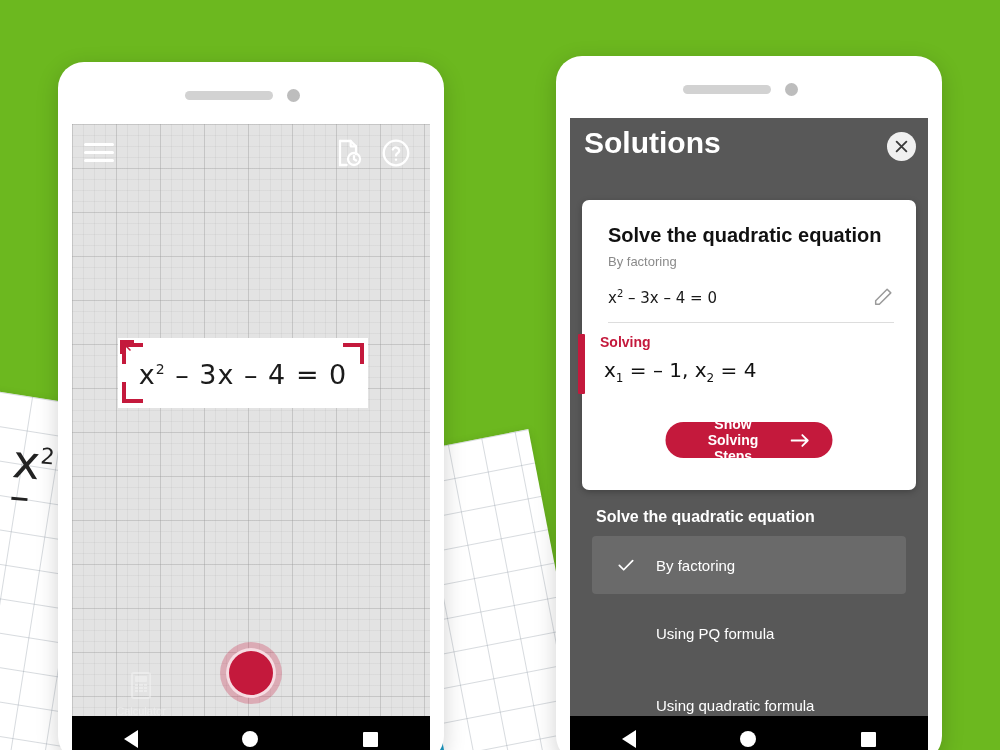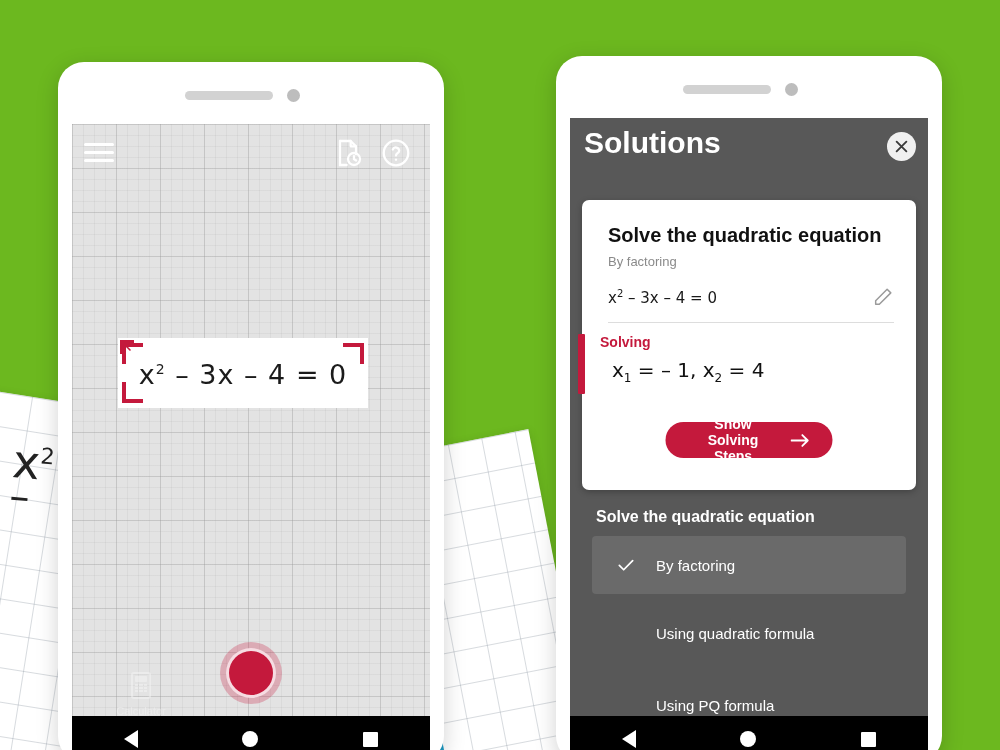--- a/index.html
+++ b/index.html
@@ -97,21 +97,21 @@
   .sol-card{position:absolute;left:12px;right:12px;top:82px;height:290px;background:#fff;
             border-radius:7px;box-shadow:0 2px 6px rgba(0,0,0,.25);}
   .card-h1{position:absolute;left:26px;top:24px;font-size:20px;font-weight:bold;color:#111;}
   .card-sub{position:absolute;left:26px;top:54px;font-size:13px;color:#8a8a8a;}
   .eq-row{position:absolute;left:26px;right:22px;top:80px;height:42px;border-bottom:1px solid #ddd;}
   .eq-text{position:absolute;left:0;top:8px;font-size:15px;color:#1a1a1a;font-family:"DejaVu Sans", sans-serif;}
   .eq-text sup{font-size:10px;}
   .pencil{position:absolute;right:0;top:6px;width:22px;height:22px;}
   .sol-accent{position:absolute;left:-4px;top:134px;width:7px;height:60px;background:#C4193C;border-radius:1px;}
   .sol-label{position:absolute;left:18px;top:134px;font-size:14px;font-weight:bold;color:#C4193C;}
-  .sol-roots{position:absolute;left:22px;top:158px;font-size:20px;color:#111;font-family:"DejaVu Sans", sans-serif;margin-left:8px;}
+  .sol-roots{position:absolute;left:22px;top:158px;font-size:20px;color:#111;font-family:"DejaVu Sans", sans-serif;}
   .sol-roots sub{font-size:12px;}
   .steps-btn{position:absolute;left:50%;transform:translateX(-50%);top:222px;
              background:#C4193C;color:#fff;border:none;border-radius:22px;
              padding:12px 22px;height:36px;display:flex;align-items:center;gap:12px;
              font-size:14px;font-weight:bold;font-family:"Liberation Sans", sans-serif;cursor:pointer;}
   .steps-btn svg{display:block;}
 
   .list-title{position:absolute;left:26px;top:390px;color:#fff;font-size:16px;font-weight:bold;}
   .method-list{position:absolute;left:22px;right:22px;top:418px;}
   .method{position:relative;height:58px;display:flex;align-items:center;border-radius:4px;margin-bottom:6px;}
@@ -277,24 +277,24 @@
         <div class="method-list">
           <div class="method sel">
             <span class="check">
               <svg width="20" height="20" viewBox="0 0 24 24" fill="none" stroke="#fff" stroke-width="2.1" stroke-linecap="round" stroke-linejoin="round">
                 <path d="M4 12.5l5.2 5.2L20 6.8"></path>
               </svg>
             </span>
             <span class="method-label">By factoring</span>
           </div>
           <div class="method" style="height:66px;">
+            <span class="method-label">Using PQ formula</span>
+          </div>
+          <div class="method" style="height:66px;">
             <span class="method-label">Using quadratic formula</span>
-          </div>
-          <div class="method" style="height:66px;">
-            <span class="method-label">Using PQ formula</span>
           </div>
         </div>
       </div>
 
       <div class="navbar">
         <div class="nav-back"></div>
         <div class="nav-home"></div>
         <div class="nav-recent"></div>
       </div>
     </div>

